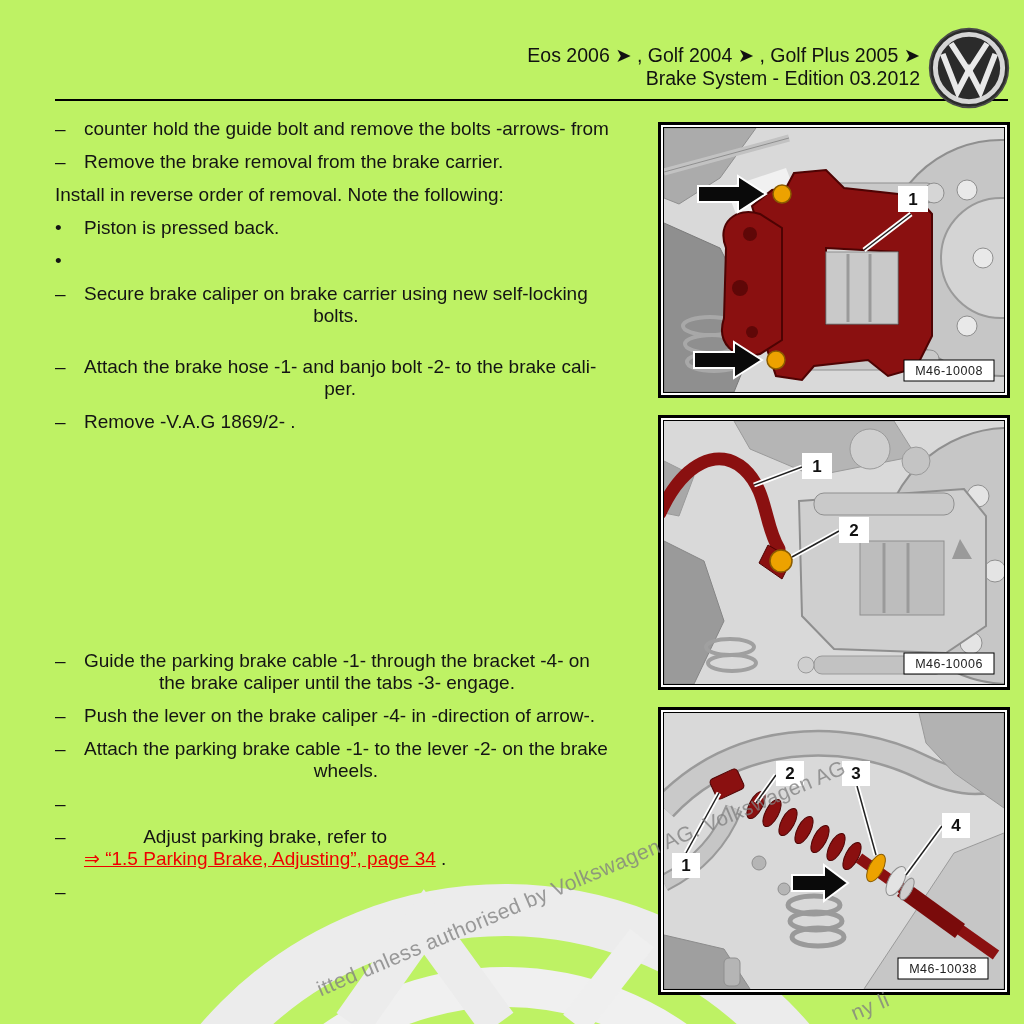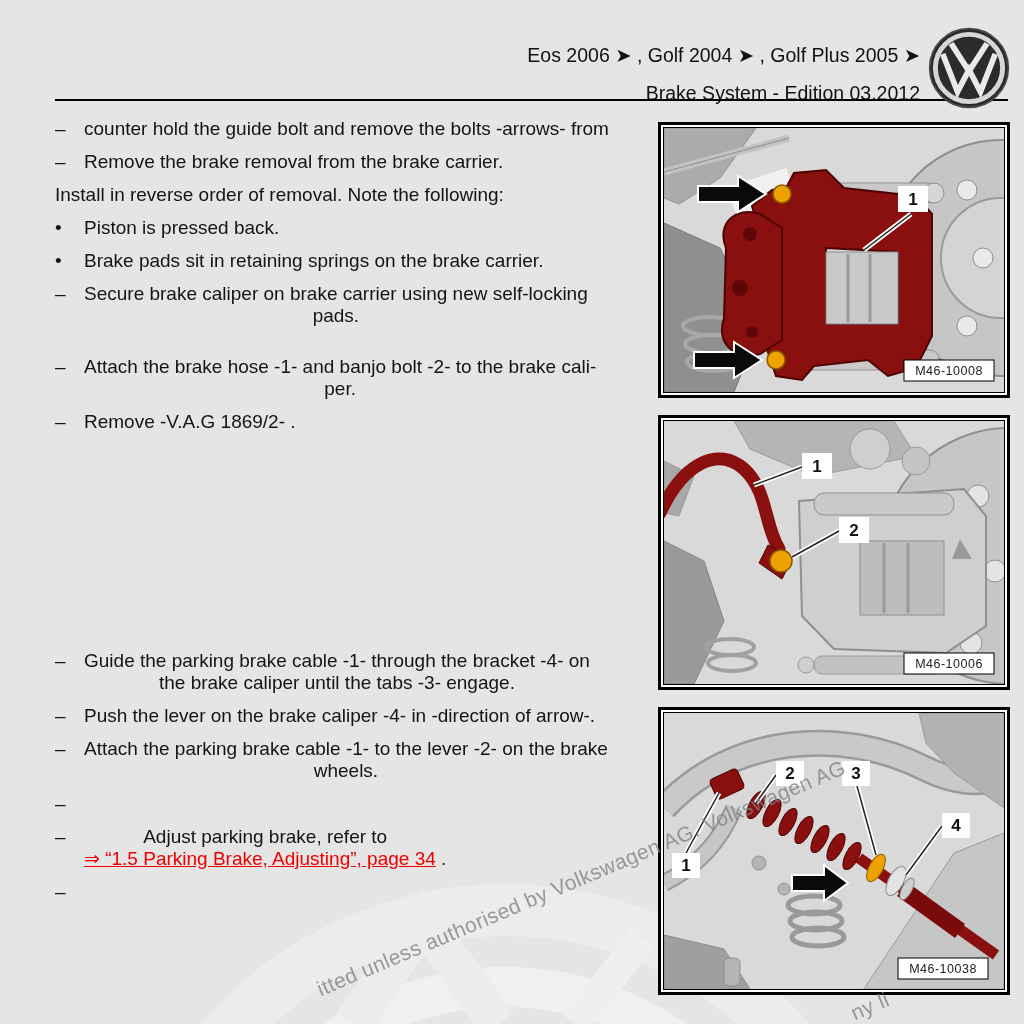--- a/index.html
+++ b/index.html
@@ -1,24 +1,24 @@
 <!DOCTYPE html>
 <html><head>
 <meta charset="utf-8">
 <style>
   html,body { margin:0; padding:0; background:#888; }
   .page {
     position:relative; width:1024px; height:1024px; margin:0 auto;
-    background:#e5e5e5; overflow:hidden;
+    background:#bef264; overflow:hidden;
     font-family:"Liberation Sans", sans-serif; color:#141414;
   }
   
   .hdr-line { position:absolute; right:104px; text-align:right; font-size:19.5px; white-space:nowrap; color:#111; }
   .hdr-line1 { top:44px; }
-  .hdr-line2 { top:82px; }
+  .hdr-line2 { top:67px; }
   .hdr-rule { position:absolute; left:55px; right:16px; top:99px; height:2px; background:#000; z-index:4; }
   .vw-logo { position:absolute; left:928px; top:27px; width:82px; height:82px; z-index:4; }
 
   
   .wm-logo { position:absolute; left:0; top:0; width:1024px; height:1024px; z-index:0; }
   .wm-text {
     position:absolute; white-space:nowrap; z-index:2;
     font-size:21px; letter-spacing:0.4px; color:rgba(128,128,128,0.78);
     transform:rotate(-23deg); transform-origin:0 50%;
   }
@@ -86,29 +86,26 @@
       </div>
       <div class="block para">Install in reverse order of removal. Note the following:</div>
       <div class="block item">
         <span class="marker">•</span>
         <div class="body">
           <div class="line">Piston is pressed back.</div>
         </div>
       </div>
       <div class="block item">
         <span class="marker">•</span>
-        <div class="body">
-          <div class="line">Brake pads sit in retaining springs on the brake carrier.</div>
-        </div>
       </div>
       <div class="block item">
         <span class="marker">–</span>
         <div class="body">
           <div class="line">Secure brake caliper on brake carrier using new self-locking</div>
-          <div class="line">pads.</div>
+          <div class="line">bolts.</div>
         </div>
       </div>
       <div class="block item" style="margin-top: 29px;">
         <span class="marker">–</span>
         <div class="body">
           <div class="line">Attach the brake hose -1- and banjo bolt -2- to the brake cali-</div>
           <div class="line">per.</div>
         </div>
       </div>
       <div class="block item">

